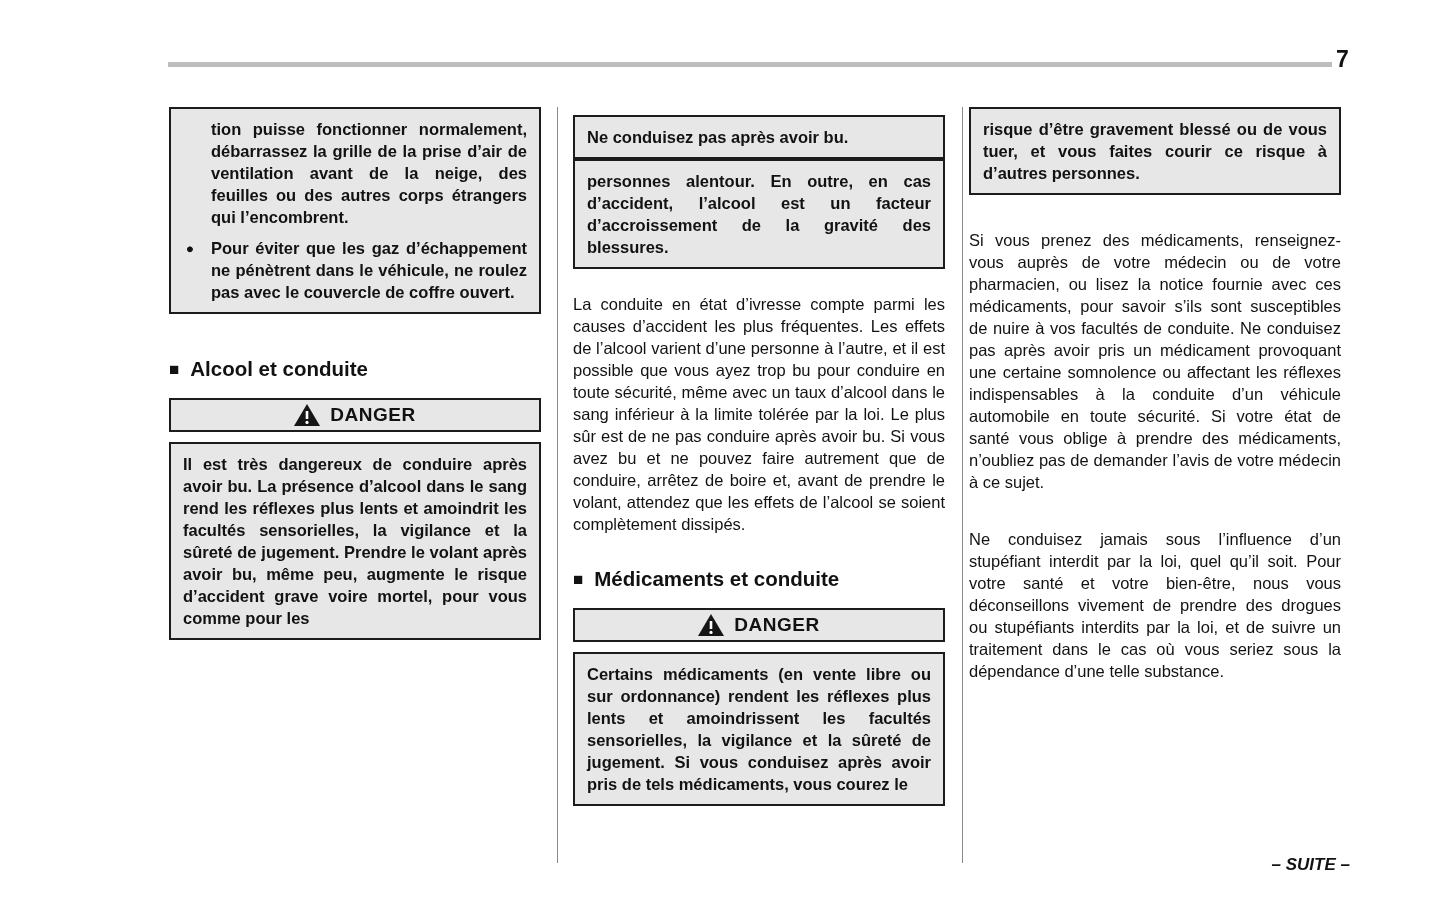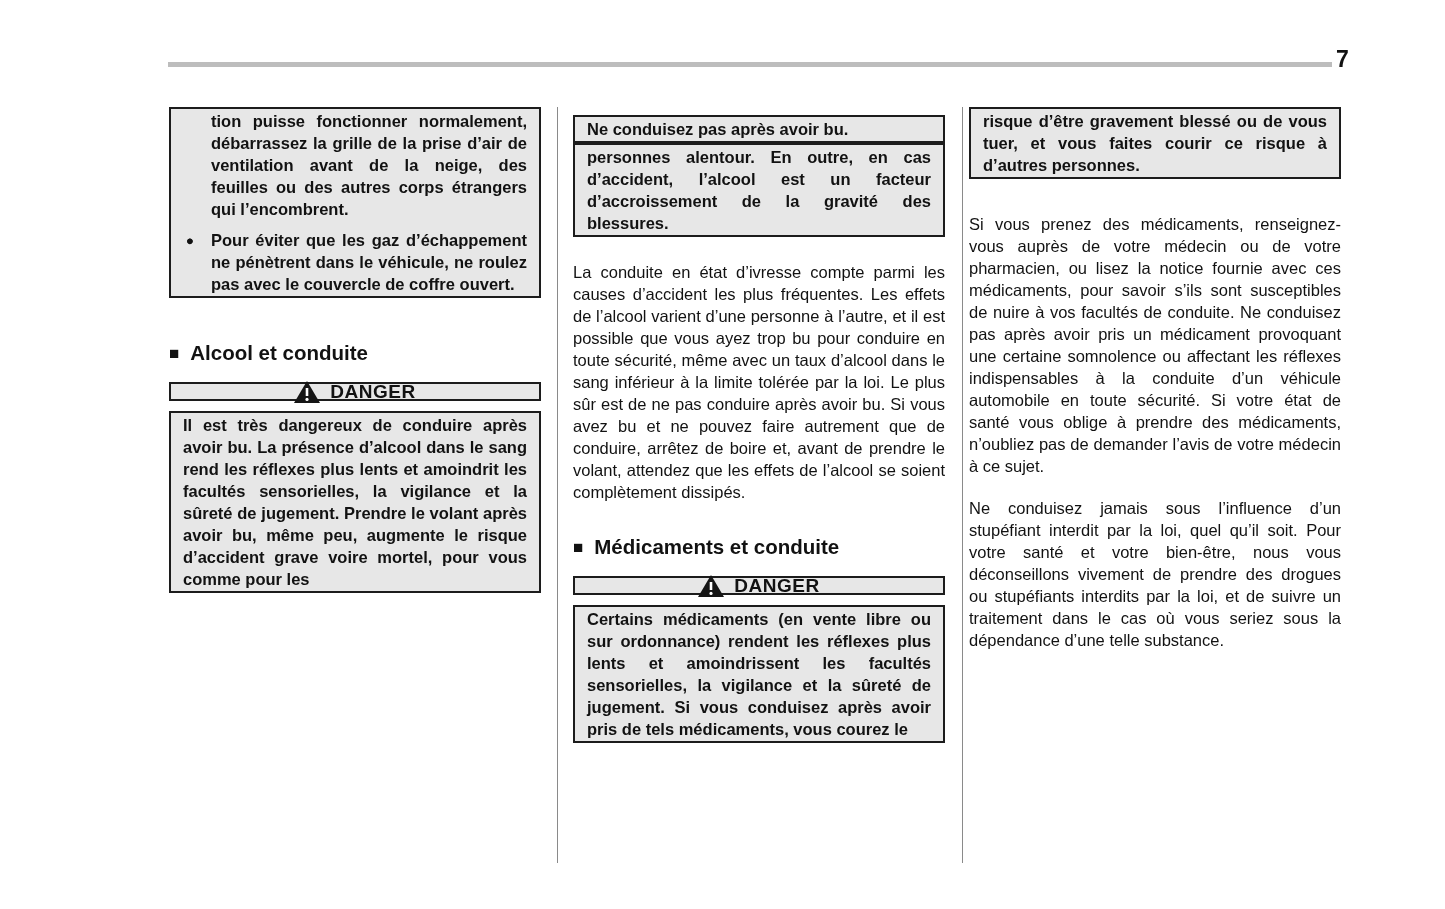--- a/index.html
+++ b/index.html
@@ -46,21 +46,21 @@
     line-height: 22px;
   }
   .col-1 { left: 169px; }
   .col-2 { left: 573px; }
   .col-3 { left: 969px; }
 
   
   .wbox {
     border: 2px solid var(--box-border, #1c1c1c);
     background: var(--box-bg, #e7e7e7);
-    padding: 1px 12px;
+    padding: 9px 12px;
     font-weight: bold;
     text-align: justify;
     hyphens: auto;
     box-sizing: border-box;
   }
   .wbox p { margin: 0; }
   .indent { padding-left: 28px; }
   .bullet-item { position: relative; padding-left: 28px; margin-top: 9px !important; }
   .bullet-dot {
     position: absolute;
@@ -80,40 +80,40 @@
     gap: 11px;
   }
   .section-heading.tight { margin-top: 33px; }
   .section-marker { font-size: 17px; line-height: 1; }
 
   
   .danger-header {
     margin-top: 18px;
     border: 2px solid var(--box-border, #1c1c1c);
     background: var(--box-bg, #e7e7e7);
-    height: 19px;
+    height: 34px;
     display: flex;
     align-items: center;
     justify-content: center;
     gap: 10px;
     font-size: 19px;
     font-weight: bold;
     letter-spacing: 0.5px;
     box-sizing: border-box;
   }
   .danger-icon { display: inline-flex; align-items: center; }
   .danger-body { margin-top: 10px; }
 
   
   .para {
     margin: 24px 0 0 0;
     text-align: justify;
     hyphens: auto;
   }
-  .para-follow { margin-top: 20px; }
+  .para-follow { margin-top: 35px; }
   .para-first { margin-top: 34px; }
 
   
   .footer {
     position: absolute;
     top: 855px;
     left: 978px;
     width: 372px;
     text-align: right;
     font-size: 17px;
@@ -204,14 +204,15 @@
 
     <div class="wbox">
       <p>risque d’être gravement blessé ou de vous tuer, et vous faites courir ce risque à d’autres personnes.</p>
     </div>
 
     <p class="para para-first">Si vous prenez des médicaments, renseignez-vous auprès de votre médecin ou de votre pharmacien, ou lisez la notice fournie avec ces médicaments, pour savoir s’ils sont susceptibles de nuire à vos facultés de conduite. Ne conduisez pas après avoir pris un médicament provoquant une certaine somnolence ou affectant les réflexes indispensables à la conduite d’un véhicule automobile en toute sécurité. Si votre état de santé vous oblige à prendre des médicaments, n’oubliez pas de demander l’avis de votre médecin à ce sujet.</p>
     <p class="para para-follow">Ne conduisez jamais sous l’influence d’un stupéfiant interdit par la loi, quel qu’il soit. Pour votre santé et votre bien-être, nous vous déconseillons vivement de prendre des drogues ou stupéfiants interdits par la loi, et de suivre un traitement dans le cas où vous seriez sous la dépendance d’une telle substance.</p>
 
   </div>
 
+  <div class="footer">– SUITE –</div>
 
 </div>
 
 </body></html>

